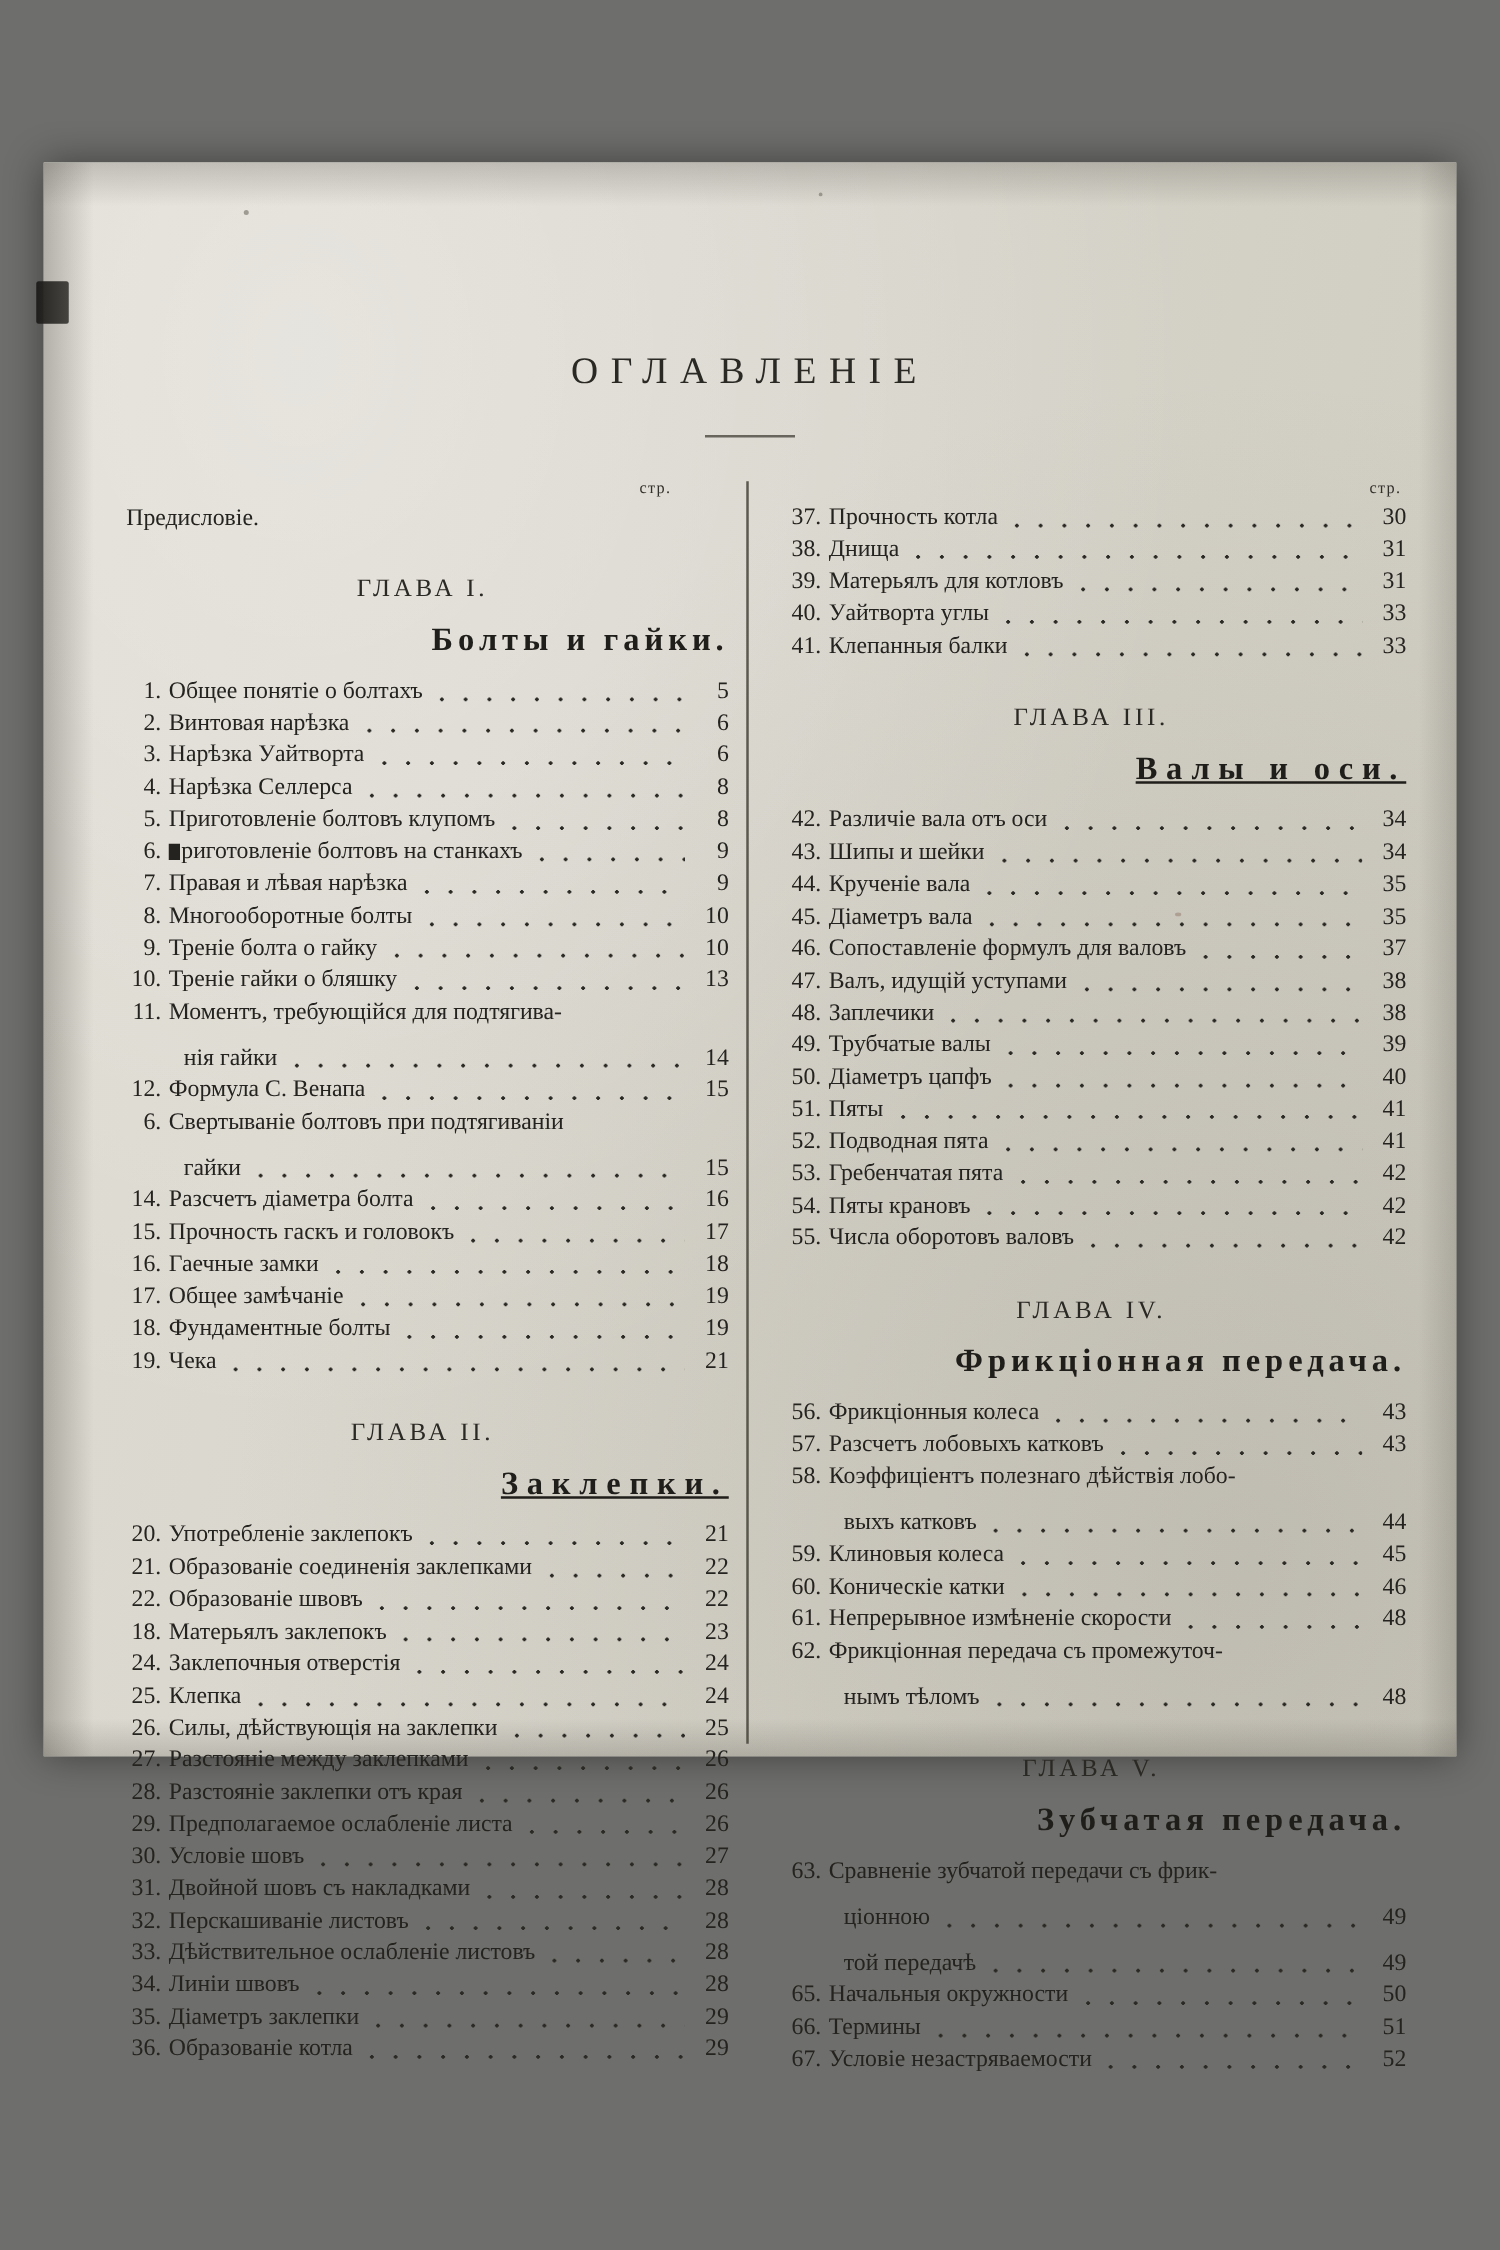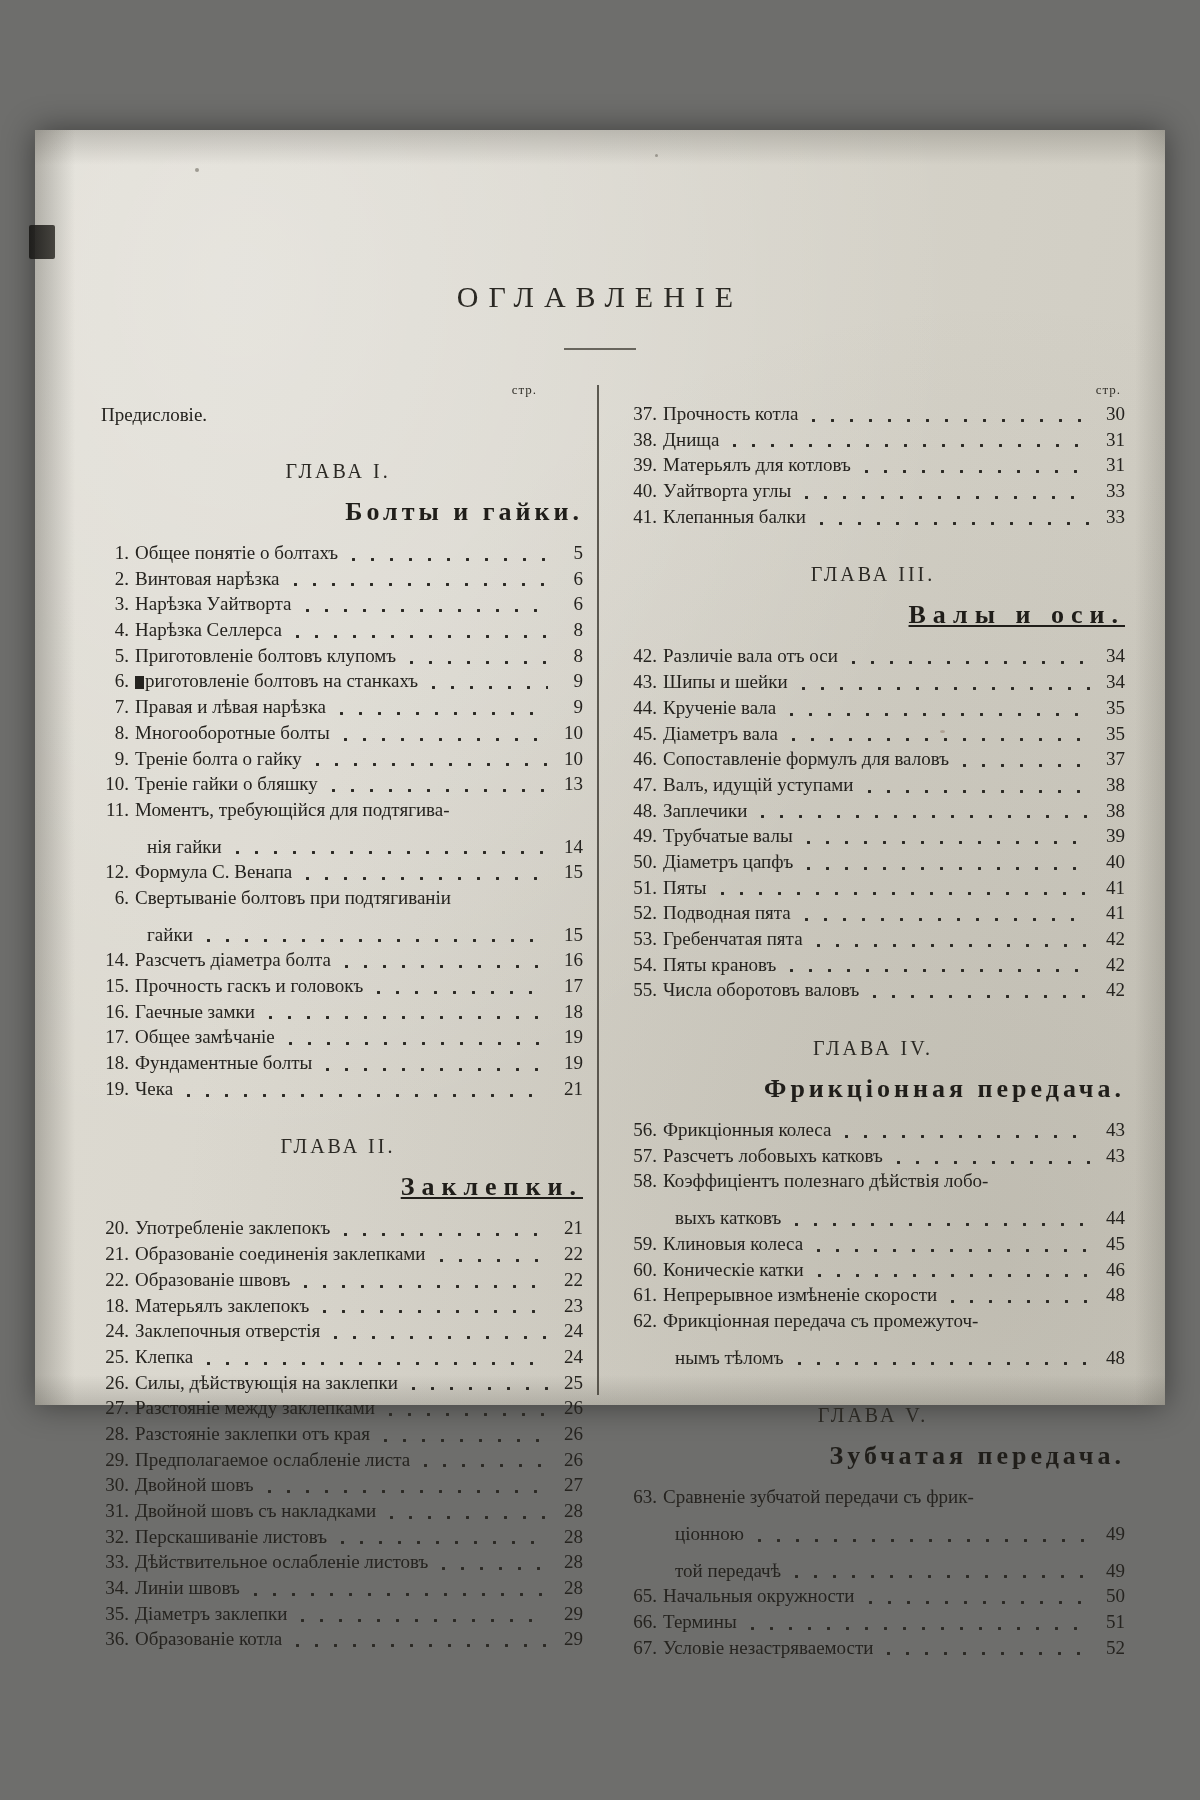--- a/index.html
+++ b/index.html
@@ -329,21 +329,21 @@
               <span class="pg">26</span>
             </li>
             <li class="entry">
               <span class="num">29.</span>
               <span class="txt">Предполагаемое ослабленіе листа</span>
               <span class="leader"></span>
               <span class="pg">26</span>
             </li>
             <li class="entry">
               <span class="num">30.</span>
-              <span class="txt">Двойной шовъ</span>
+              <span class="txt">Условіе шовъ</span>
               <span class="leader"></span>
               <span class="pg">27</span>
             </li>
             <li class="entry">
               <span class="num">31.</span>
               <span class="txt">Двойной шовъ съ накладками</span>
               <span class="leader"></span>
               <span class="pg">28</span>
             </li>
             <li class="entry">

